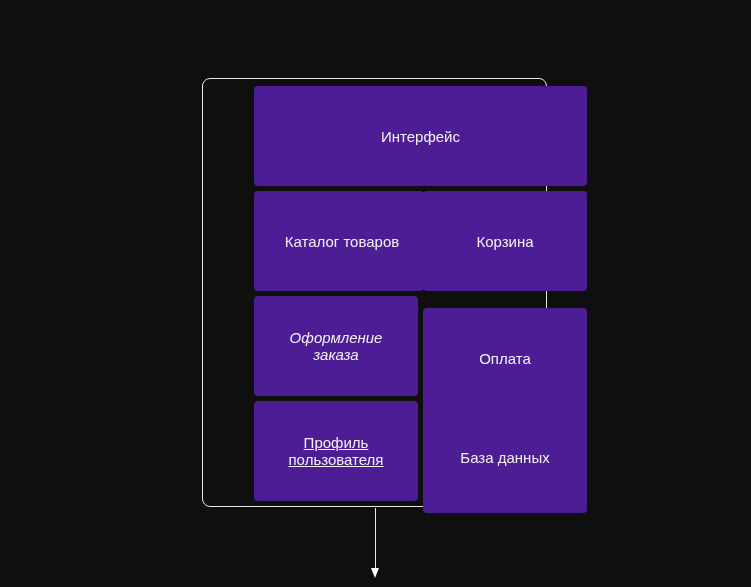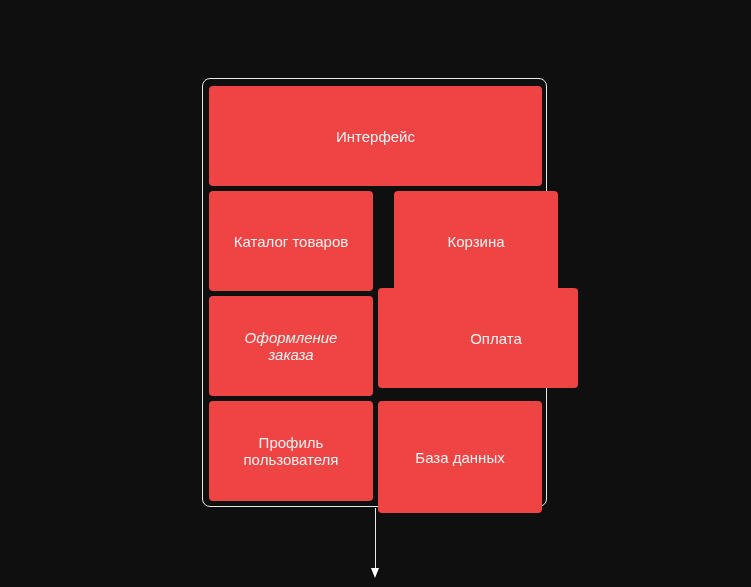--- a/index.html
+++ b/index.html
@@ -1,45 +1,45 @@
 <!DOCTYPE html>
 <html><head>
 <meta charset="utf-8">
 <style>
   html,body{margin:0;padding:0;}
   body{width:751px;height:587px;background:#0f0f0f;position:relative;overflow:hidden;font-family:"Liberation Sans",sans-serif;}
   .outer{position:absolute;left:202px;top:78px;width:345px;height:429px;border:1px solid #e8e8e8;border-radius:8px;box-sizing:border-box;}
-  .cell{position:absolute;background:#ef4444;border-radius:4px;display:flex;align-items:center;justify-content:center;text-align:center;color:#f2f2f2;font-size:15px;line-height:17px;}
+  .cell{position:absolute;background:#4c1d95;border-radius:4px;display:flex;align-items:center;justify-content:center;text-align:center;color:#f2f2f2;font-size:15px;line-height:17px;margin-left:45px;}
   .arrow-line{position:absolute;left:375px;top:508px;width:1px;height:62px;background:#e8e8e8;}
   .arrow-head{position:absolute;left:371px;top:568px;width:0;height:0;border-left:4.5px solid transparent;border-right:4.5px solid transparent;border-top:10px solid #ffffff;}
 </style>
 </head>
 <body>
 
 <div class="outer"></div>
 
 <div class="cell" style="left:209px;top:86px;width:333px;height:100px;">
   <span>Интерфейс</span>
 </div>
 
-<div class="cell" style="left:209px;top:191px;width:164px;height:100px;">
+<div class="cell" style="left:209px;top:191px;width:164px;height:100px;padding-left:6px;">
   <span>Каталог товаров</span>
 </div>
-<div class="cell" style="left:394px;top:191px;width:164px;height:100px;">
+<div class="cell" style="left:378px;top:191px;width:164px;height:100px;">
   <span>Корзина</span>
 </div>
 
 <div class="cell" style="left:209px;top:296px;width:164px;height:100px;font-style:italic;">
   <span style="display:block;width:110px;">Оформление заказа</span>
 </div>
-<div class="cell" style="left:378px;top:288px;width:164px;height:100px;padding-left:36px;">
+<div class="cell" style="left:378px;top:308px;width:164px;height:100px;">
   <span>Оплата</span>
 </div>
 
 <div class="cell" style="left:209px;top:401px;width:164px;height:100px;">
-  <span style="display:block;width:110px;">Профиль пользователя</span>
+  <span style="display:block;width:110px;text-decoration:underline;">Профиль пользователя</span>
 </div>
 <div class="cell" style="left:378px;top:401px;width:164px;height:112px;">
   <span>База данных</span>
 </div>
 
 <div class="arrow-line"></div>
 <div class="arrow-head"></div>
 
 </body></html>

